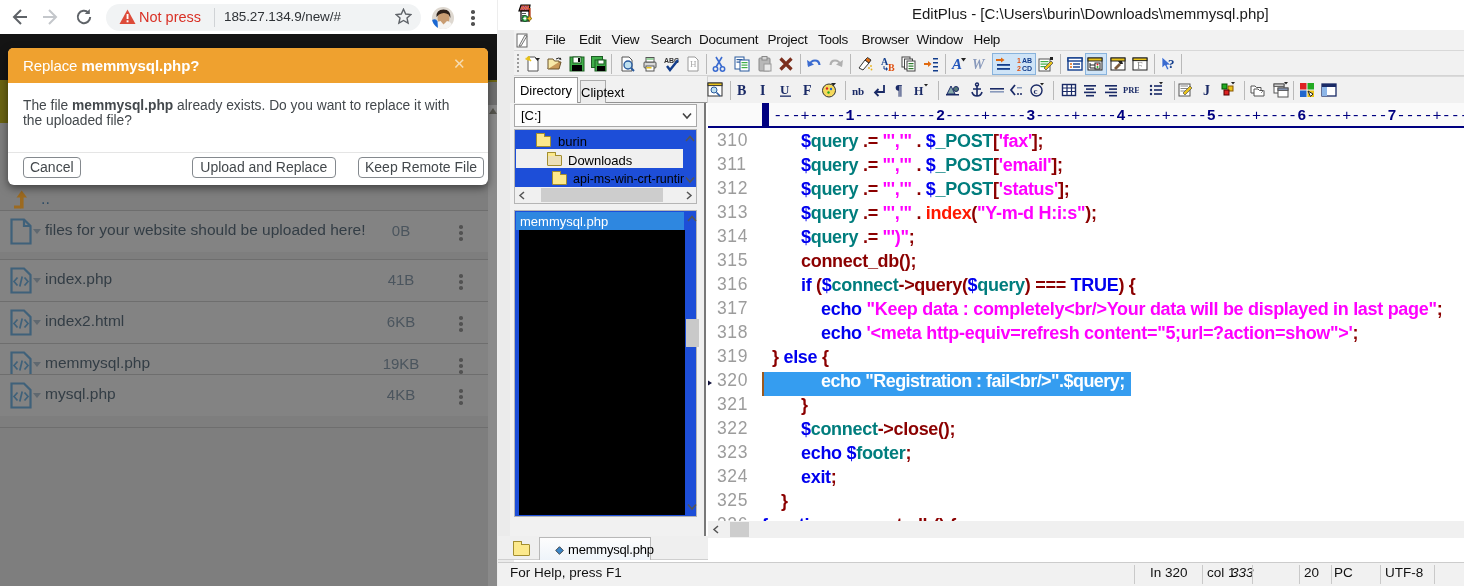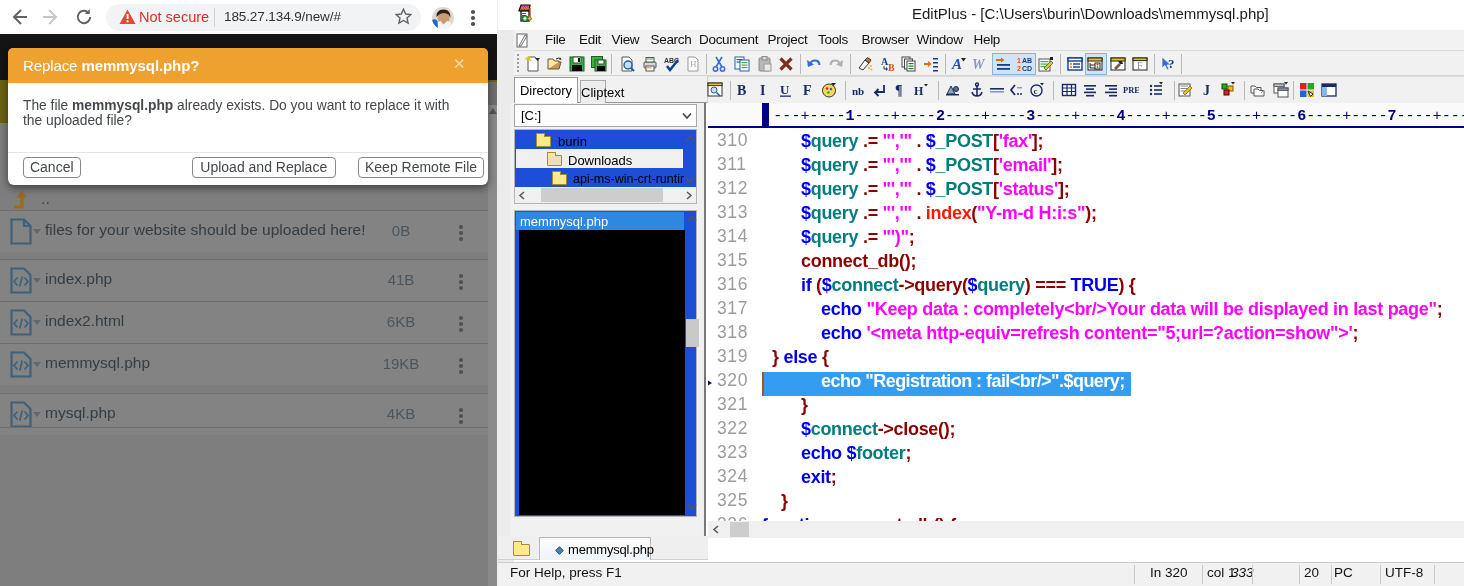--- a/index.html
+++ b/index.html
@@ -72,21 +72,21 @@
 <svg class="abs" style="left:75px;top:8px" width="18" height="18" viewBox="0 0 18 18">
         <path d="M15.2 9 A6.2 6.2 0 1 1 13.4 4.6" stroke="#5f6368" stroke-width="2" fill="none"></path>
         <path d="M14.8 1 L14.8 6 L9.8 6 Z" fill="#5f6368"></path>
       </svg>
 <div id="omnibox"></div>
 <svg class="abs" style="left:119px;top:9px" width="17" height="16" viewBox="0 0 17 16">
         <path d="M8.5 0.5 L16.5 15 H0.5 Z" fill="#dd4b39"></path>
         <rect x="7.6" y="5" width="1.9" height="5" fill="#fff"></rect>
         <rect x="7.6" y="11.3" width="1.9" height="2" fill="#fff"></rect>
       </svg>
-<div class="abs" style="left:139px;top:8.5px;font-size:14.5px;color:#d93025;">Not secure</div>
+<div class="abs" style="left:139px;top:8.5px;font-size:14.5px;color:#d93025;">Not press</div>
 <div class="abs" style="left:214px;top:8px;width:1px;height:19px;background:#d0d3d6;"></div>
 <div class="abs" style="left:224px;top:9px;font-size:13.5px;color:#2f3337;letter-spacing:-0.1px;">185.27.134.9/new/#</div>
 <svg class="abs" style="left:395px;top:8px" width="17" height="17" viewBox="0 0 17 17">
         <path d="M8.5 1.2 L10.7 6 L15.9 6.5 L12 10 L13.1 15.2 L8.5 12.5 L3.9 15.2 L5 10 L1.1 6.5 L6.3 6 Z" stroke="#5f6368" stroke-width="1.4" fill="none"></path>
       </svg>
 <svg class="abs" style="left:432px;top:7px" width="22" height="22" viewBox="0 0 22 22">
 <defs>
           <clipPath id="avc">
             <circle cx="11" cy="11" r="11"></circle>
           </clipPath>
@@ -164,21 +164,21 @@
       </svg>
 <div class="abs" style="left:33px;top:18px;width:0;height:0;border-left:4.5px solid transparent;border-right:4.5px solid transparent;border-top:5.5px solid #5f6870;"></div>
 <div class="fname">memmysql.php</div>
 <div class="fsize">19KB</div>
 <div class="kebab">
         <i></i>
         <i></i>
         <i></i>
       </div>
 </div>
-<div class="frow" style="top:393px;">
+<div class="frow" style="top:374px;">
 <svg class="abs" style="left:10px;top:7px" width="22" height="27" viewBox="0 0 22 27">
         <path d="M1.5 1.5 H14 L20.5 8 V25.5 H1.5 Z" fill="#838383" stroke="#3f617a" stroke-width="2.2"></path>
         <path d="M7.5 10.5 L4 14.5 L7.5 18.5 M14.5 10.5 L18 14.5 L14.5 18.5 M12.2 9.5 L9.8 19.5" fill="none" stroke="#3f617a" stroke-width="1.7"></path>
       </svg>
 <div class="abs" style="left:33px;top:18px;width:0;height:0;border-left:4.5px solid transparent;border-right:4.5px solid transparent;border-top:5.5px solid #5f6870;"></div>
 <div class="fname">mysql.php</div>
 <div class="fsize">4KB</div>
 <div class="kebab">
         <i></i>
         <i></i>

